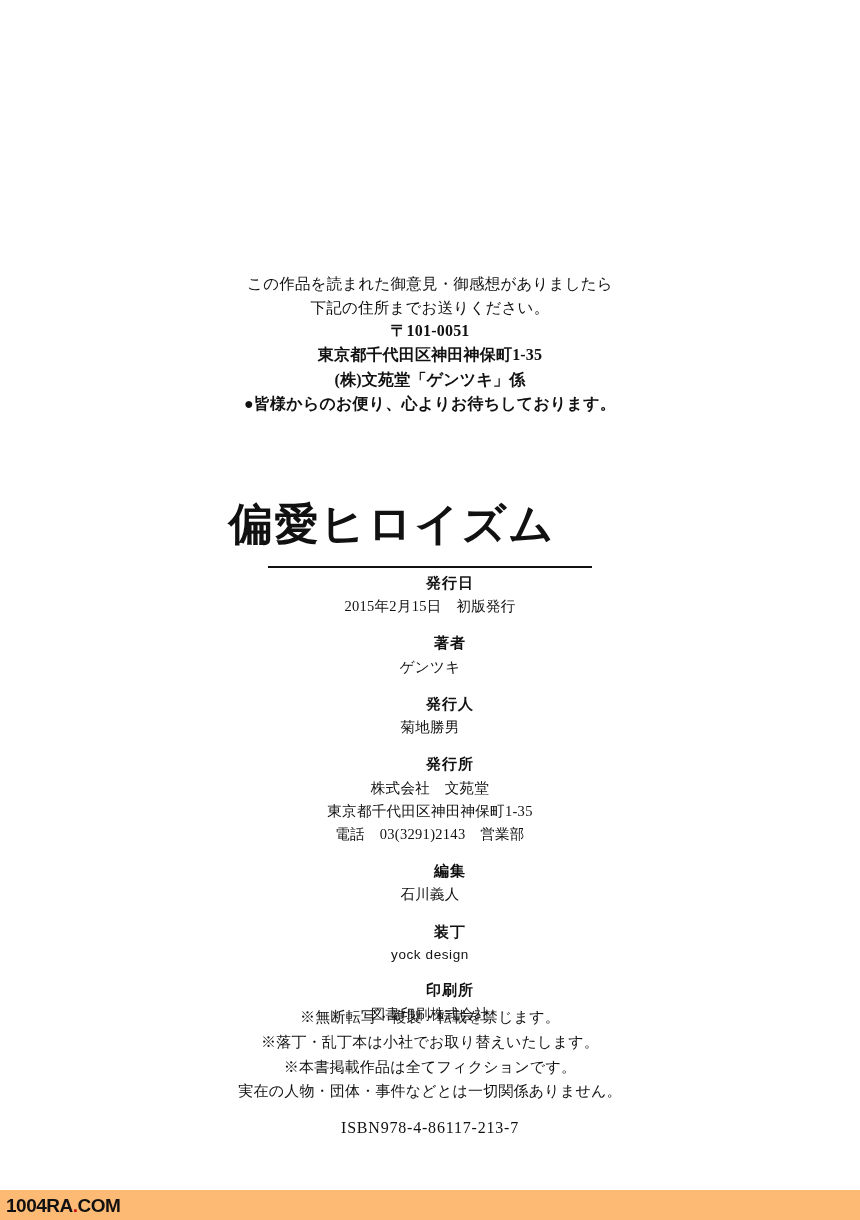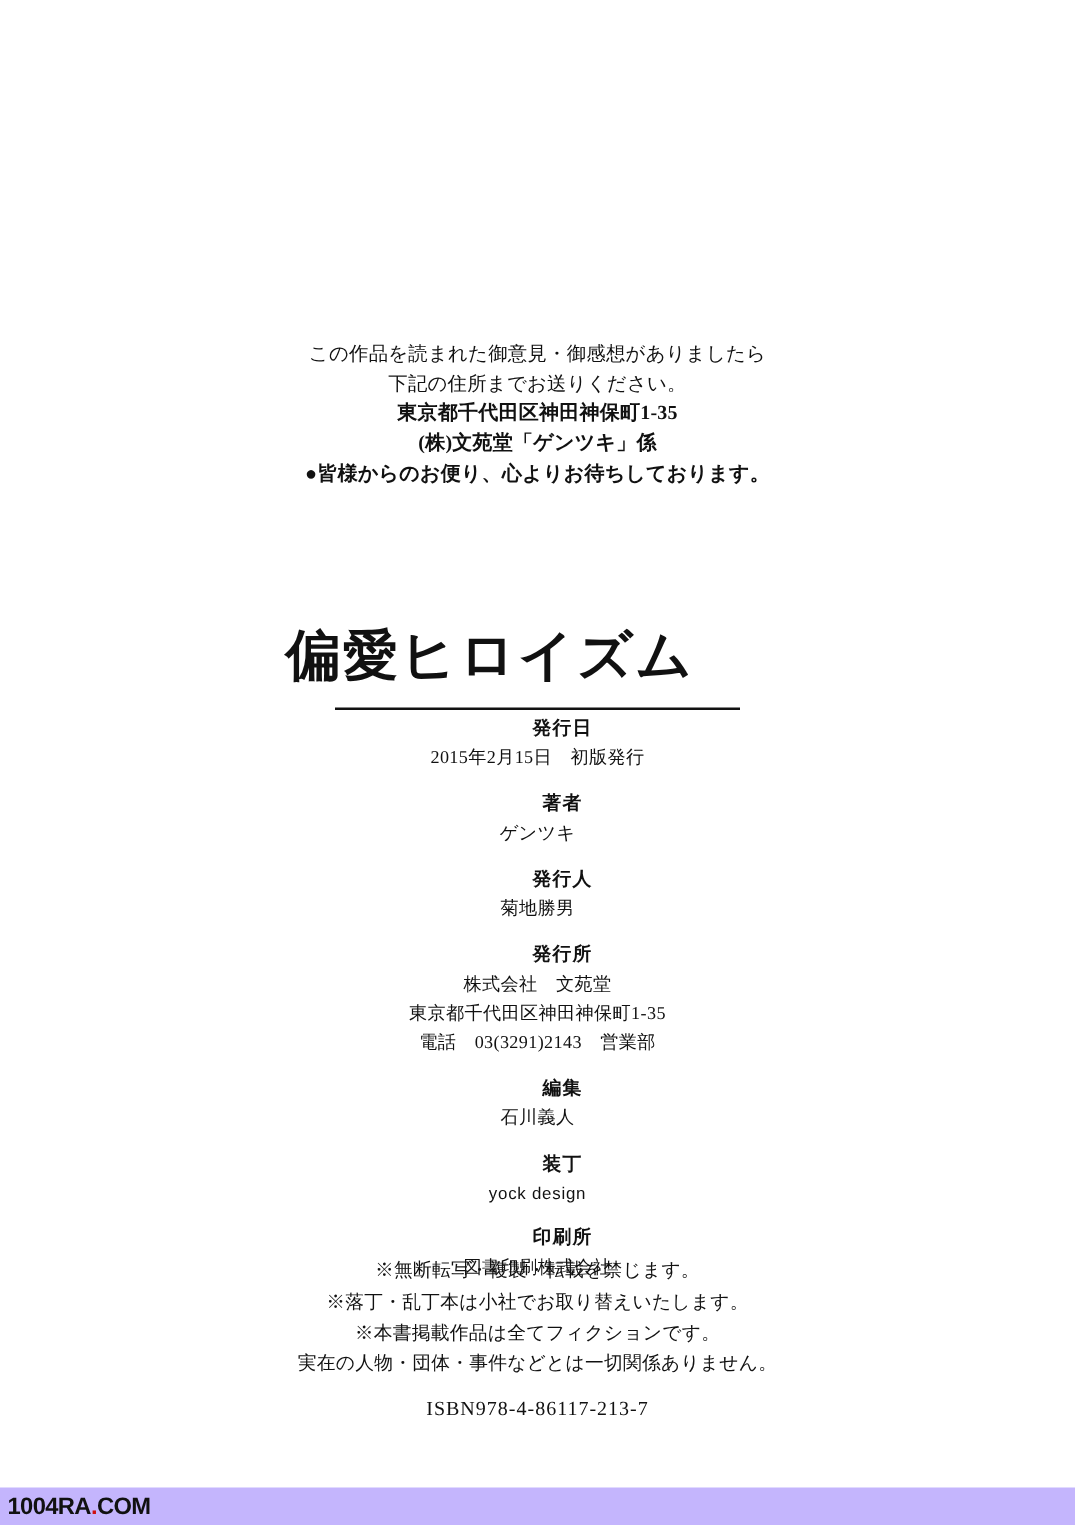--- a/index.html
+++ b/index.html
@@ -125,21 +125,21 @@
 
   
   .watermark {
     position: absolute;
     left: 0;
     bottom: 0;
     width: 860px;
     height: 30px;
     display: flex;
     align-items: center;
-    background: #c4b5fd;
+    background: #fdba74;
   }
   .wm-logo {
     font-family: "Liberation Sans", sans-serif;
     font-size: 19px;
     font-weight: bold;
     color: #111111;
     letter-spacing: -0.5px;
     padding-left: 6px;
     line-height: 1;
   }
@@ -157,20 +157,21 @@
   }
 </style>
 </head>
 <body>
 
 <div class="page">
 
   <div class="address-block">
     <div class="line">この作品を読まれた御意見・御感想がありましたら</div>
     <div class="line">下記の住所までお送りください。</div>
+    <div class="line bold">〒101-0051</div>
     <div class="line bold">東京都千代田区神田神保町1-35</div>
     <div class="line bold">(株)文苑堂「ゲンツキ」係</div>
     <div class="line bold">●皆様からのお便り、心よりお待ちしております。</div>
   </div>
 
   <div class="book-title">偏愛ヒロイズム</div>
   <div class="rule"></div>
 
   <div class="colophon">
 

